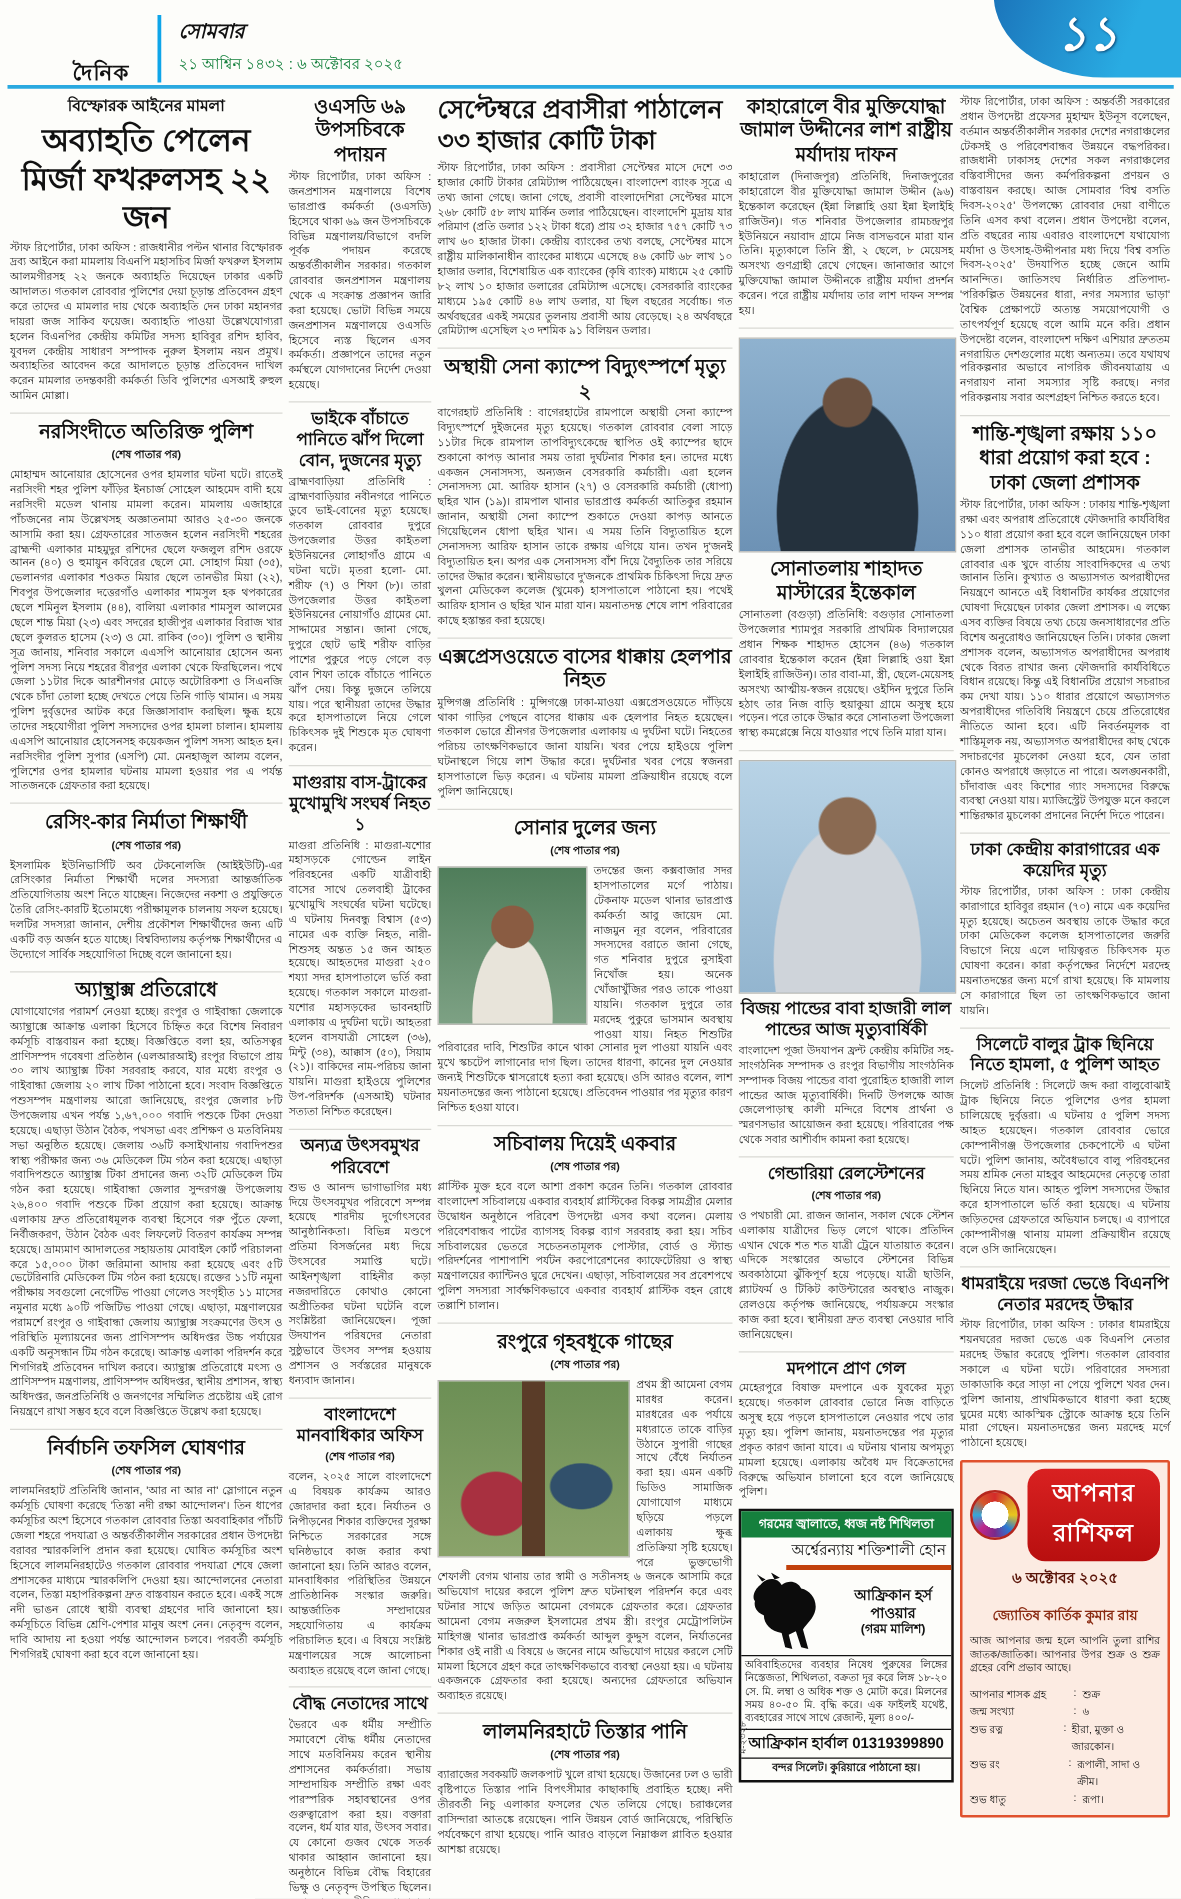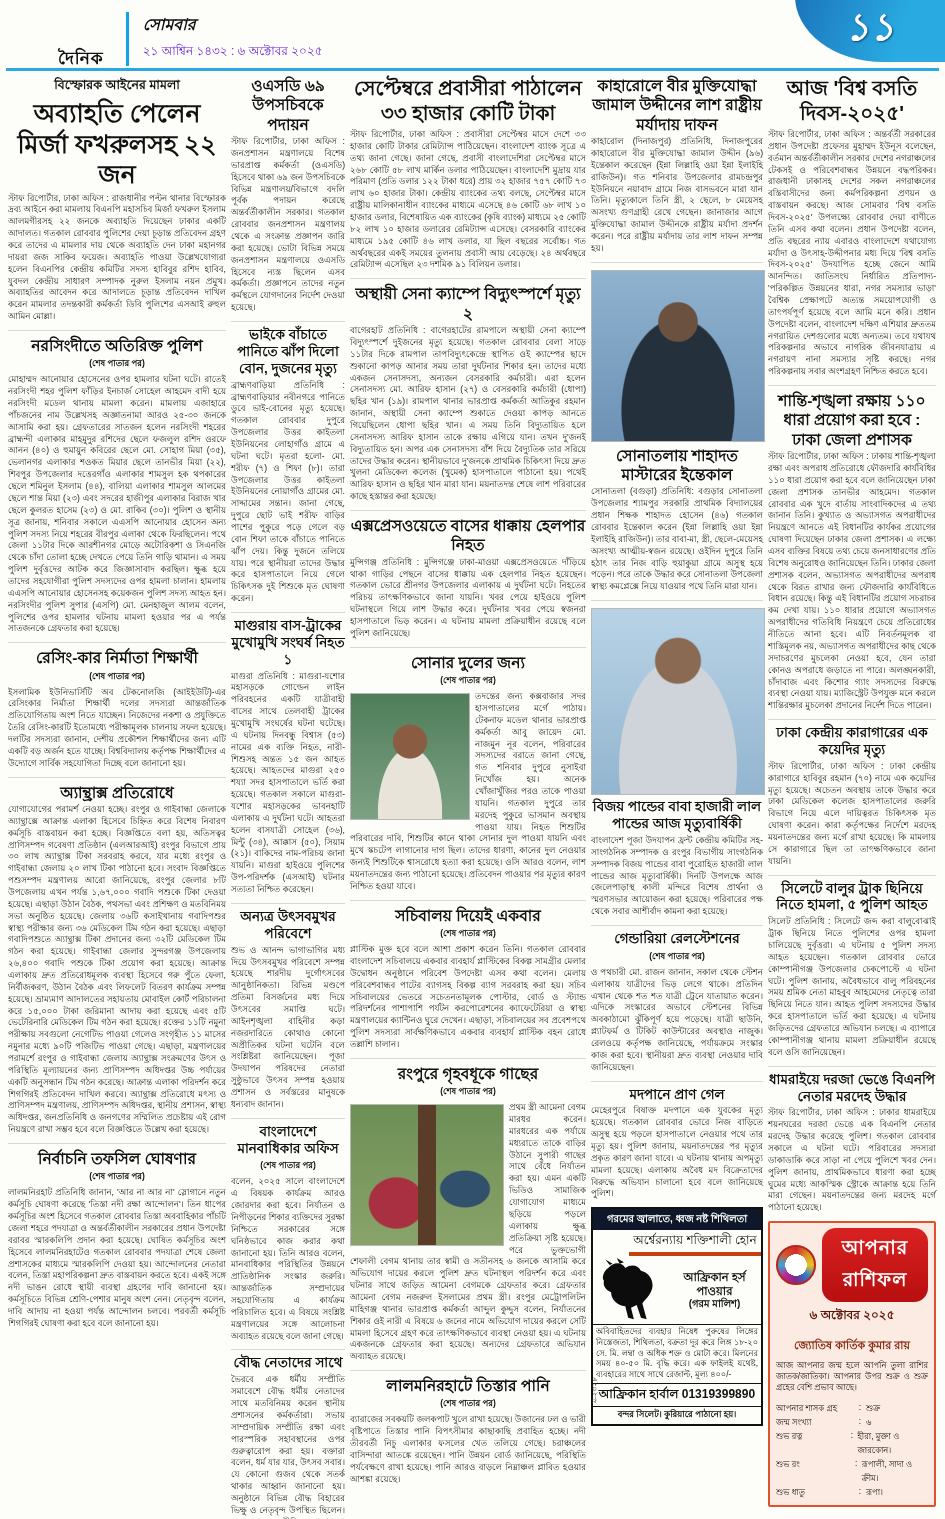--- a/index.html
+++ b/index.html
@@ -5,34 +5,34 @@
   html,body{margin:0;padding:0;background:#e8e8e4;}
   .page{width:945px;height:1519px;margin:0 auto;background:#fdfdfa;position:relative;overflow:hidden;
         font-family:"Liberation Sans","DejaVu Sans",sans-serif;color:#111;}
   
   .masthead{height:66px;position:relative;display:flex;align-items:flex-end;padding-left:58px;}
   .logo{display:flex;flex-direction:column;align-items:center;line-height:.9;}
   .logo .sup{font-size:17px;font-weight:bold;letter-spacing:1px;}
   .logo .main{font-size:46px;font-weight:bold;letter-spacing:1px;}
   .date-block{border-left:3px solid #0ea5e9;margin-left:22px;padding-left:14px;padding-bottom:4px;}
   .date-block .day{font-style:italic;font-weight:bold;font-size:16px;}
-  .date-block .dateline{font-size:12px;margin-top:3px;color:#6d28d9;}
+  .date-block .dateline{font-size:12px;margin-top:3px;color:#15803d;}
   .swoosh{position:absolute;right:0;top:-4px;width:150px;height:66px;
           background:linear-gradient(110deg,#1b75bb,#29abe2 70%);
           border-radius:0 0 0 120px / 0 0 0 90px;display:flex;align-items:center;justify-content:center;}
   .swoosh .pg{color:#fff;font-size:38px;font-weight:bold;font-style:italic;text-shadow:1px 1px 2px #0b4a7a;}
   .rule{height:3px;background:#2aa9e0;margin:2px 6px 0 6px;}
   
   .cols{display:grid;grid-template-columns:218px 114px 236px 172px 168px;column-gap:5px;padding:5px 8px 0 8px;}
   .col{min-width:0;}
   article{margin-bottom:7px;}
   article+article{border-top:1px solid #d9d9d4;padding-top:5px;}
   .kicker{font-size:12.5px;font-weight:bold;text-align:center;margin:0 0 2px 0;}
   .h-xl{font-size:25px;font-weight:bold;text-align:center;line-height:1.22;margin:0 0 3px 0;}
-  .h-lg{font-size:20px;font-weight:bold;text-align:center;line-height:1.25;margin:0 0 3px 0;}
+  .h-lg{font-size:20px;font-weight:bold;text-align:left;line-height:1.25;margin:0 0 3px 0;}
   .h-md{font-size:15.5px;font-weight:bold;text-align:center;line-height:1.25;margin:0 0 2px 0;}
   .h-sm{font-size:13.5px;font-weight:bold;text-align:center;line-height:1.25;margin:0 0 2px 0;}
   .cont{font-size:8.5px;font-weight:bold;text-align:center;margin:0 0 3px 0;}
   .body{font-size:8.6px;line-height:1.38;text-align:justify;margin:0;color:#1c1c1c;}
   
   .photo{width:100%;border:1px solid #b9b9b4;margin:2px 0 4px 0;}
   .ph-man1{height:170px;background:
       radial-gradient(circle at 50% 30%,#6b5140 0 13%,transparent 14%),
       radial-gradient(ellipse at 50% 82%,#24313d 0 46%,transparent 47%),
       linear-gradient(180deg,#8fb2cf,#6d92b5);}
@@ -44,21 +44,21 @@
       radial-gradient(circle at 50% 38%,#8a5c42 0 17%,transparent 18%),
       radial-gradient(ellipse at 50% 95%,#e8e4da 0 38%,transparent 39%),
       linear-gradient(180deg,#4f7d5a,#7da184);}
   .ph-tree{width:152px;height:140px;float:left;margin:2px 5px 2px 0;background:
       linear-gradient(90deg,transparent 44%,#5a3c28 44% 56%,transparent 56%),
       radial-gradient(ellipse at 30% 70%,#a83040 0 18%,transparent 19%),
       radial-gradient(ellipse at 75% 60%,#31506b 0 15%,transparent 16%),
       linear-gradient(180deg,#6c8f55,#8aa36a);}
   
   .ad{border:2px solid #111;margin-top:6px;position:relative;}
-  .ad .bar1{background:#0f172a;color:#fff;font-size:10px;font-weight:bold;text-align:center;padding:2px 1px;}
+  .ad .bar1{background:#15803d;color:#fff;font-size:10px;font-weight:bold;text-align:center;padding:2px 1px;}
   .ad .bar2{font-size:12px;font-weight:normal;text-align:center;border-bottom:4px solid #c2410c;padding:1px 0;margin-left:36px;}
   .ad .mid{display:flex;align-items:center;gap:3px;padding:2px;}
   .ad .mid svg{flex:0 0 72px;}
   .ad .prod{font-size:11.5px;font-weight:bold;text-align:center;line-height:1.25;}
   .ad .prod .sub{font-size:10px;}
   .ad .adbody{font-size:8.2px;line-height:1.3;text-align:justify;padding:2px 3px;border-top:1px solid #111;}
   .ad .foot1{font-size:12px;font-weight:bold;text-align:center;border-top:1.5px solid #111;padding:1px 0;}
   .ad .foot2{font-size:8.5px;font-weight:bold;text-align:center;border-top:1px solid #111;padding:1px 0 2px 0;}
   .ad-code{position:absolute;left:-11px;bottom:28px;transform:rotate(-90deg);font-size:7.5px;color:#444;}
   
@@ -233,21 +233,20 @@
         </div>
         <div class="adbody">অবিবাহিতদের ব্যবহার নিষেধ পুরুষের লিঙ্গের নিস্তেজতা, শিথিলতা, বক্রতা দূর করে লিঙ্গ ১৮-২০ সে. মি. লম্বা ও অধিক শক্ত ও মোটা করে। মিলনের সময় ৪০-৫০ মি. বৃদ্ধি করে। এক ফাইলই যথেষ্ট, ব্যবহারের সাথে সাথে রেজাল্ট, মূল্য ৪০০/-</div>
         <div class="foot1">আফ্রিকান হার্বাল 01319399890</div>
         <div class="foot2">বন্দর সিলেট। কুরিয়ারে পাঠানো হয়।</div>
         <span class="ad-code">ম-২৩২৮</span>
       </div>
     </div>
 
     <div class="col">
       <article>
-        <h1 class="h-lg">আজ 'বিশ্ব বসতি দিবস-২০২৫'</h1>
         <p class="body">স্টাফ রিপোর্টার, ঢাকা অফিস : অন্তর্বর্তী সরকারের প্রধান উপদেষ্টা প্রফেসর মুহাম্মদ ইউনূস বলেছেন, বর্তমান অন্তর্বর্তীকালীন সরকার দেশের নগরাঞ্চলের টেকসই ও পরিবেশবান্ধব উন্নয়নে বদ্ধপরিকর। রাজধানী ঢাকাসহ দেশের সকল নগরাঞ্চলের বস্তিবাসীদের জন্য কর্মপরিকল্পনা প্রণয়ন ও বাস্তবায়ন করছে। আজ সোমবার 'বিশ্ব বসতি দিবস-২০২৫' উপলক্ষ্যে রোববার দেয়া বাণীতে তিনি এসব কথা বলেন। প্রধান উপদেষ্টা বলেন, প্রতি বছরের ন্যায় এবারও বাংলাদেশে যথাযোগ্য মর্যাদা ও উৎসাহ-উদ্দীপনার মধ্য দিয়ে 'বিশ্ব বসতি দিবস-২০২৫' উদযাপিত হচ্ছে জেনে আমি আনন্দিত। জাতিসংঘ নির্ধারিত প্রতিপাদ্য-'পরিকল্পিত উন্নয়নের ধারা, নগর সমস্যার ভাড়া' বৈশ্বিক প্রেক্ষাপটে অত্যন্ত সময়োপযোগী ও তাৎপর্যপূর্ণ হয়েছে বলে আমি মনে করি। প্রধান উপদেষ্টা বলেন, বাংলাদেশ দক্ষিণ এশিয়ার দ্রুততম নগরায়িত দেশগুলোর মধ্যে অন্যতম। তবে যথাযথ পরিকল্পনার অভাবে নাগরিক জীবনযাত্রায় এ নগরায়ণ নানা সমস্যার সৃষ্টি করছে। নগর পরিকল্পনায় সবার অংশগ্রহণ নিশ্চিত করতে হবে।</p>
       </article>
       <article>
         <h2 class="h-md">শান্তি-শৃঙ্খলা রক্ষায় ১১০ ধারা প্রয়োগ করা হবে : ঢাকা জেলা প্রশাসক</h2>
         <p class="body">স্টাফ রিপোর্টার, ঢাকা অফিস : ঢাকায় শান্তি-শৃঙ্খলা রক্ষা এবং অপরাধ প্রতিরোধে ফৌজদারি কার্যবিধির ১১০ ধারা প্রয়োগ করা হবে বলে জানিয়েছেন ঢাকা জেলা প্রশাসক তানভীর আহমেদ। গতকাল রোববার এক খুদে বার্তায় সাংবাদিকদের এ তথ্য জানান তিনি। কুখ্যাত ও অভ্যাসগত অপরাধীদের নিয়ন্ত্রণে আনতে এই বিধানটির কার্যকর প্রয়োগের ঘোষণা দিয়েছেন ঢাকার জেলা প্রশাসক। এ লক্ষ্যে এসব ব্যক্তির বিষয়ে তথ্য চেয়ে জনসাধারণের প্রতি বিশেষ অনুরোধও জানিয়েছেন তিনি। ঢাকার জেলা প্রশাসক বলেন, অভ্যাসগত অপরাধীদের অপরাধ থেকে বিরত রাখার জন্য ফৌজদারি কার্যবিধিতে বিধান রয়েছে। কিন্তু এই বিধানটির প্রয়োগ সচরাচর কম দেখা যায়। ১১০ ধারার প্রয়োগে অভ্যাসগত অপরাধীদের গতিবিধি নিয়ন্ত্রণে চেয়ে প্রতিরোধের নীতিতে আনা হবে। এটি নিবর্তনমূলক বা শাস্তিমূলক নয়, অভ্যাসগত অপরাধীদের কাছ থেকে সদাচরণের মুচলেকা নেওয়া হবে, যেন তারা কোনও অপরাধে জড়াতে না পারে। অলঙ্ঘনকারী, চাঁদাবাজ এবং কিশোর গ্যাং সদস্যদের বিরুদ্ধে ব্যবস্থা নেওয়া যায়। ম্যাজিস্ট্রেট উপযুক্ত মনে করলে শান্তিরক্ষার মুচলেকা প্রদানের নির্দেশ দিতে পারেন।</p>
       </article>
       <article>
         <h2 class="h-sm">ঢাকা কেন্দ্রীয় কারাগারের এক কয়েদির মৃত্যু</h2>
         <p class="body">স্টাফ রিপোর্টার, ঢাকা অফিস : ঢাকা কেন্দ্রীয় কারাগারে হাবিবুর রহমান (৭০) নামে এক কয়েদির মৃত্যু হয়েছে। অচেতন অবস্থায় তাকে উদ্ধার করে ঢাকা মেডিকেল কলেজ হাসপাতালের জরুরি বিভাগে নিয়ে এলে দায়িত্বরত চিকিৎসক মৃত ঘোষণা করেন। কারা কর্তৃপক্ষের নির্দেশে মরদেহ ময়নাতদন্তের জন্য মর্গে রাখা হয়েছে। কি মামলায় সে কারাগারে ছিল তা তাৎক্ষণিকভাবে জানা যায়নি।</p>
       </article>

